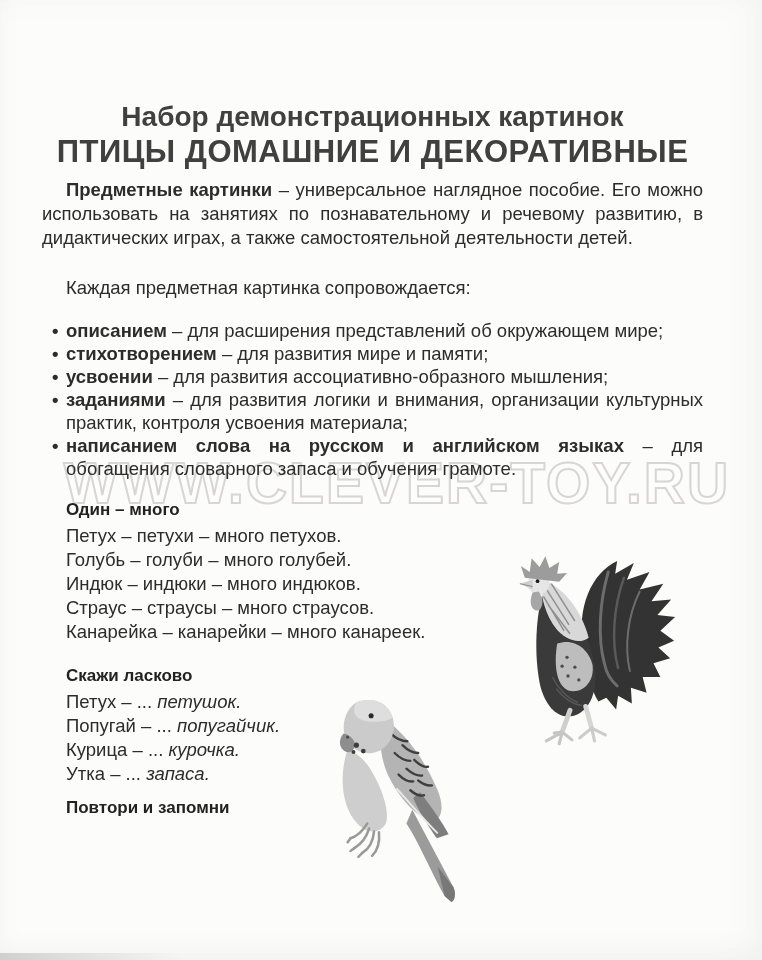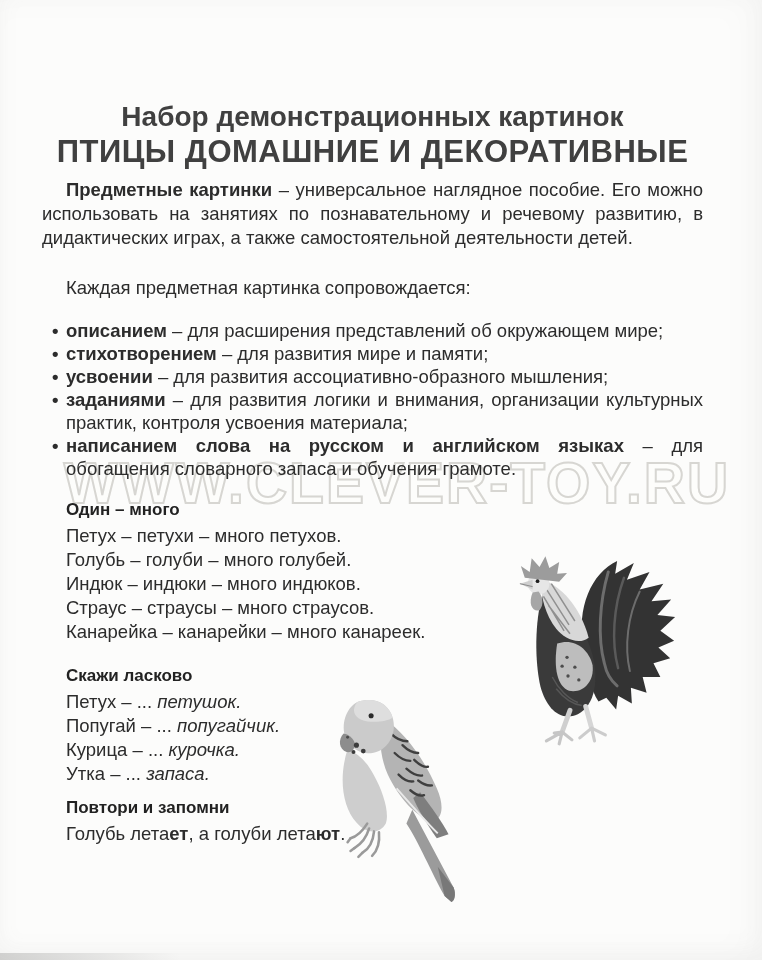--- a/index.html
+++ b/index.html
@@ -120,23 +120,20 @@
       <div class="plain-list">
         <div class="line"><span>Петух – ... </span><span class="tender-word">петушок.</span></div>
         <div class="line"><span>Попугай – ... </span><span class="tender-word">попугайчик.</span></div>
         <div class="line"><span>Курица – ... </span><span class="tender-word">курочка.</span></div>
         <div class="line"><span>Утка – ... </span><span class="tender-word">запаса.</span></div>
       </div>
     </section>
 
     <section class="section sec-repeat">
       <div class="section-heading">Повтори и запомни</div>
-      <div class="plain-list">
-        <div class="line"><span>Голубь лета</span><b>ет</b><span>, а голуби лета</span><b>ют</b><span>.</span></div>
-      </div>
     </section>
 
   </div>
 
   <figure class="fig-rooster">
     <svg viewBox="0 0 170 200" xmlns="http://www.w3.org/2000/svg">
 
       <path d="M72,98 C64,58 80,22 106,10 L104,23 L123,12 L116,29 L139,21 L129,39 L153,33 L141,51 L161,49 L147,65 L165,67 L150,81 L164,91 L148,98 L160,109 L143,114 L150,128 L132,128 L136,144 L120,139 L121,155 L107,147 L105,161 L95,149 L87,153 C79,141 75,121 72,98 Z" fill="#333333"></path>
       <path d="M97,21 C88,52 86,88 93,114 C95,124 100,132 106,137" fill="none" stroke="#6d6d6d" stroke-width="3" stroke-linecap="round"></path>
       <path d="M113,27 C102,57 100,93 107,119" fill="none" stroke="#5a5a5a" stroke-width="2.5" stroke-linecap="round"></path>

